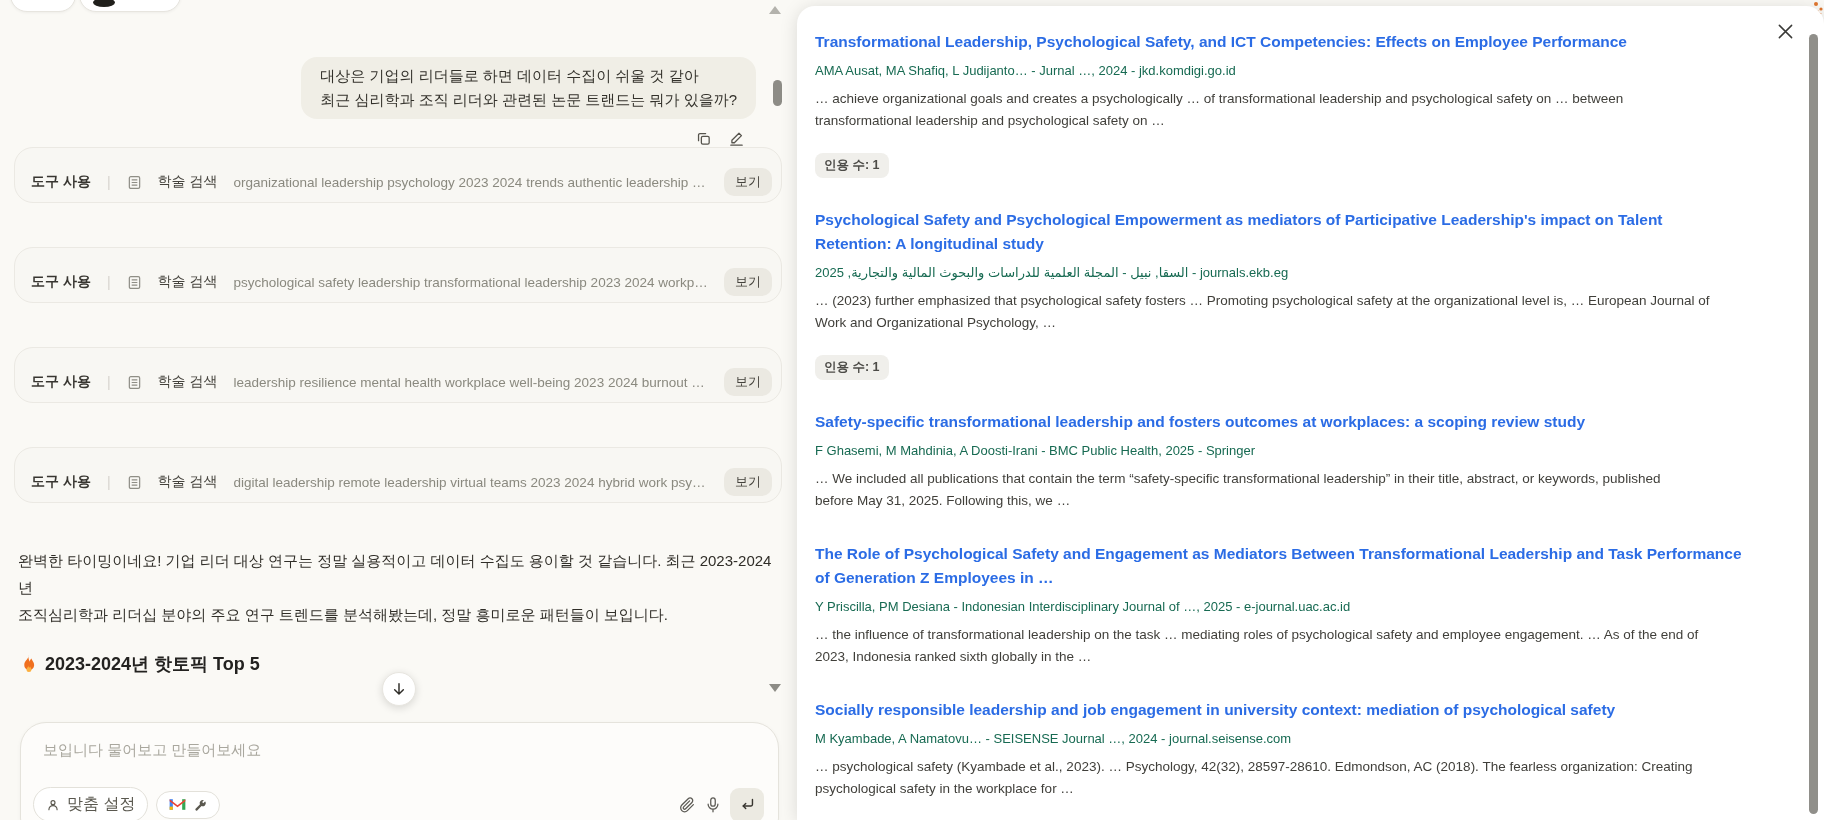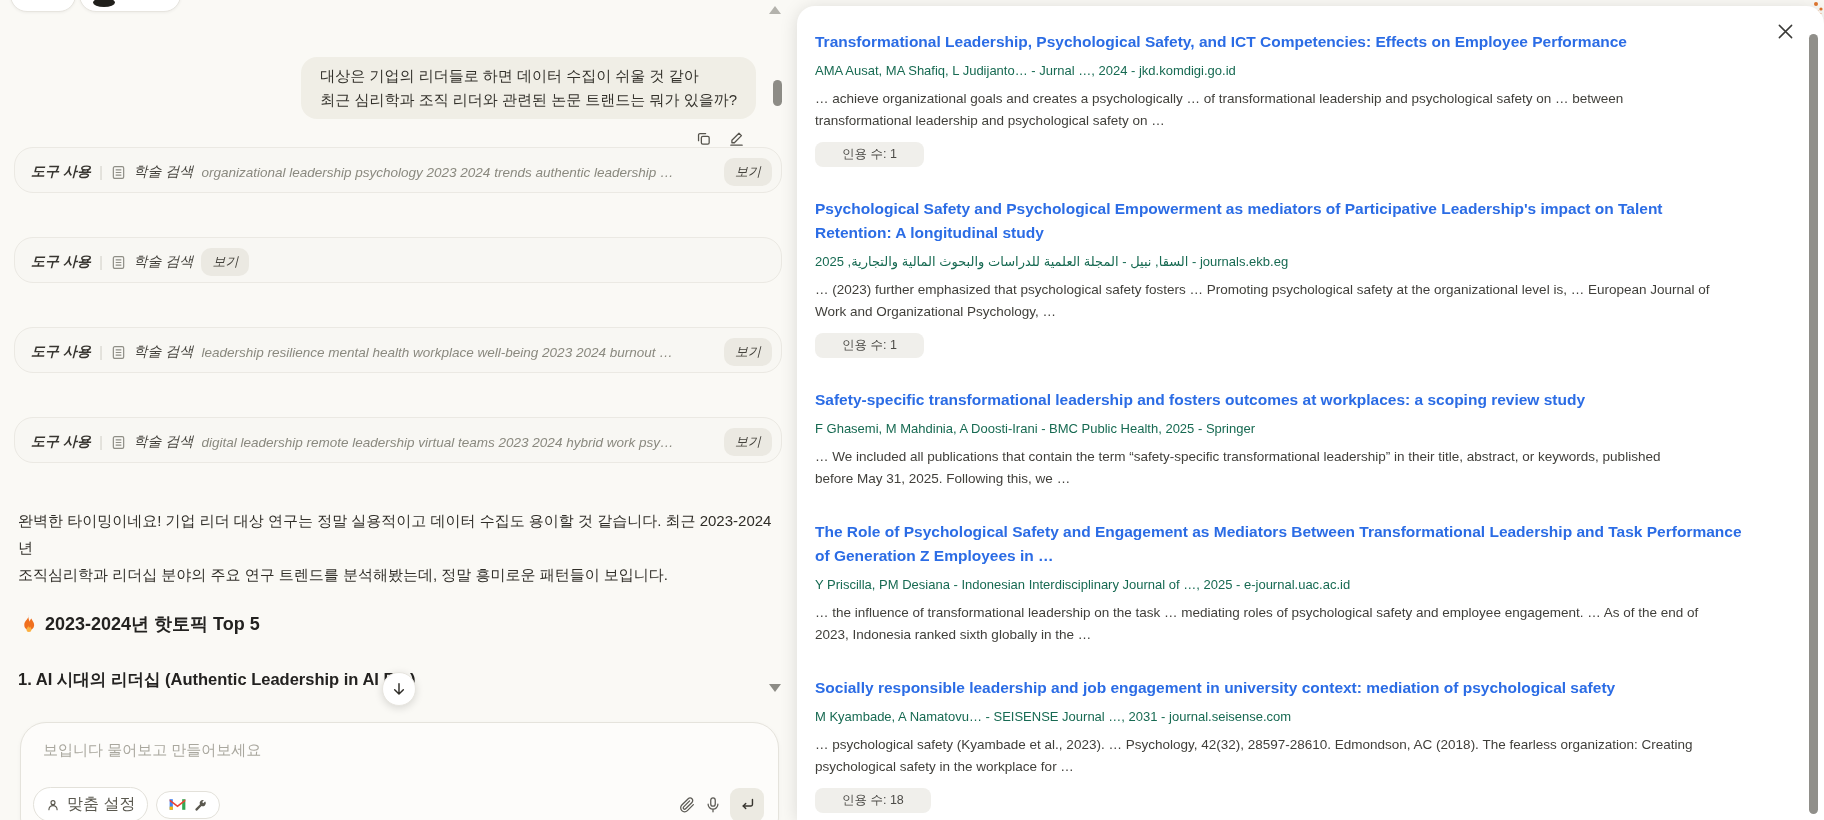--- a/index.html
+++ b/index.html
@@ -24,21 +24,21 @@
   .bubble-row{display:flex;justify-content:flex-end;padding-top:57px;padding-right:26px;}
   .bubble{
     background:#f0eee6;border-radius:16px;padding:7px 19px;
     font-size:15px;line-height:24px;color:#33312b;white-space:pre-line;
   }
   .msg-actions{display:flex;justify-content:flex-end;gap:16px;margin:11px 37px 0 0;align-items:center;}
   .icon-btn{cursor:pointer;color:#56544d;}
 
   .tool-row{
     height:40px;background:#f8f7f3;border:1px solid #ebe9e3;border-radius:19px;
-    display:flex;align-items:center;gap:8px;padding:4px 9px 0 16px;margin-bottom:44px;font-style:italic;
+    display:flex;align-items:center;gap:16px;padding:14px 9px 0 16px;margin-bottom:44px;
   }
   .tool-row:first-of-type{margin-top:12px;}
   .tr-label{font-weight:bold;font-size:14px;color:#383631;}
   .tr-divider{color:#d6d4cd;font-size:14px;}
   .tr-name{font-size:14px;color:#45433d;}
   .tr-query{font-size:13.5px;color:#8a897f;white-space:nowrap;overflow:hidden;flex:1;}
   .tr-view{background:#ebe9e2;border-radius:10px;padding:5px 11px;font-size:13px;color:#44423c;cursor:pointer;white-space:nowrap;}
 
   .answer{margin:36px 0 0 4px;font-size:15px;line-height:27px;color:#302e28;white-space:pre-line;}
   .hot-heading{margin:24px 0 0 4px;display:flex;align-items:center;gap:8px;font-size:18px;font-weight:bold;color:#232220;}
@@ -80,21 +80,21 @@
   .close-btn{position:absolute;top:10px;right:24px;width:30px;height:30px;border-radius:8px;display:flex;align-items:center;justify-content:center;cursor:pointer;color:#3a3a37;}
   .panel-scrollbar{position:absolute;right:6px;top:28px;width:9px;height:780px;background:#908f8a;border-radius:6px;cursor:pointer;}
   .results{position:absolute;left:18px;top:24px;width:952px;}
   .result{margin-bottom:30px;}
   .r-title{
     display:block;font-size:15.5px;font-weight:bold;color:#2b6ce5;line-height:24px;
     text-decoration:none;white-space:pre-line;cursor:pointer;margin-bottom:7px;
   }
   .r-authors{font-size:13px;color:#176a52;line-height:20px;margin-bottom:7px;}
   .r-snippet{font-size:13.5px;color:#403f3a;line-height:22px;white-space:pre-line;}
-  .r-badge{display:inline-block;margin-top:10px;background:#f0efeb;border-radius:8px;padding:4px 27px;font-size:12.5px;color:#4c4b47;}
+  .r-badge{display:inline-block;margin-top:21px;background:#f0efeb;border-radius:8px;padding:4px 9px;font-size:12.5px;color:#4c4b47;font-weight:bold;}
 </style>
 </head>
 <body>
 
 <div class="left-pane">
   <div class="chat-clip">
 
     <div class="top-pill top-pill-1"></div>
     <div class="top-pill top-pill-2">
       <div class="top-pill-glyph"></div>
@@ -138,20 +138,21 @@
       <div class="tool-row">
         <span class="tr-label">도구 사용</span>
         <span class="tr-divider">|</span>
         <span class="icon-btn">
             <svg width="15" height="15" viewBox="0 0 16 16" fill="none" stroke="#8f8e86" stroke-width="1.3">
               <rect x="2.5" y="1.8" width="11" height="12.5" rx="1.5"></rect>
               <path d="M5 5.2h6M5 8h6M5 10.8h6"></path>
             </svg>
           </span>
         <span class="tr-name">학술 검색</span>
+        <span class="tr-query">psychological safety leadership transformational leadership 2023 2024 workp…</span>
         <span class="tr-view">보기</span>
       </div>
 
       <div class="tool-row">
         <span class="tr-label">도구 사용</span>
         <span class="tr-divider">|</span>
         <span class="icon-btn">
             <svg width="15" height="15" viewBox="0 0 16 16" fill="none" stroke="#8f8e86" stroke-width="1.3">
               <rect x="2.5" y="1.8" width="11" height="12.5" rx="1.5"></rect>
               <path d="M5 5.2h6M5 8h6M5 10.8h6"></path>
@@ -307,21 +308,21 @@
       <a class="r-title">The Role of Psychological Safety and Engagement as Mediators Between Transformational Leadership and Task Performance
 of Generation Z Employees in …</a>
       <div class="r-authors">Y Priscilla, PM Desiana - Indonesian Interdisciplinary Journal of …, 2025 - e-journal.uac.ac.id</div>
       <div class="r-snippet">… the influence of transformational leadership on the task … mediating roles of psychological safety and employee engagement. … As of the end of
 2023, Indonesia ranked sixth globally in the …</div>
 
     </div>
 
     <div class="result">
       <a class="r-title">Socially responsible leadership and job engagement in university context: mediation of psychological safety</a>
-      <div class="r-authors">M Kyambade, A Namatovu… - SEISENSE Journal …, 2031 - journal.seisense.com</div>
+      <div class="r-authors">M Kyambade, A Namatovu… - SEISENSE Journal …, 2024 - journal.seisense.com</div>
       <div class="r-snippet">… psychological safety (Kyambade et al., 2023). … Psychology, 42(32), 28597-28610. Edmondson, AC (2018). The fearless organization: Creating
 psychological safety in the workplace for …</div>
       <span class="r-badge">인용 수: 18</span>
     </div>
 
   </div>
 
   <div class="panel-scrollbar"></div>
 </div>
 

